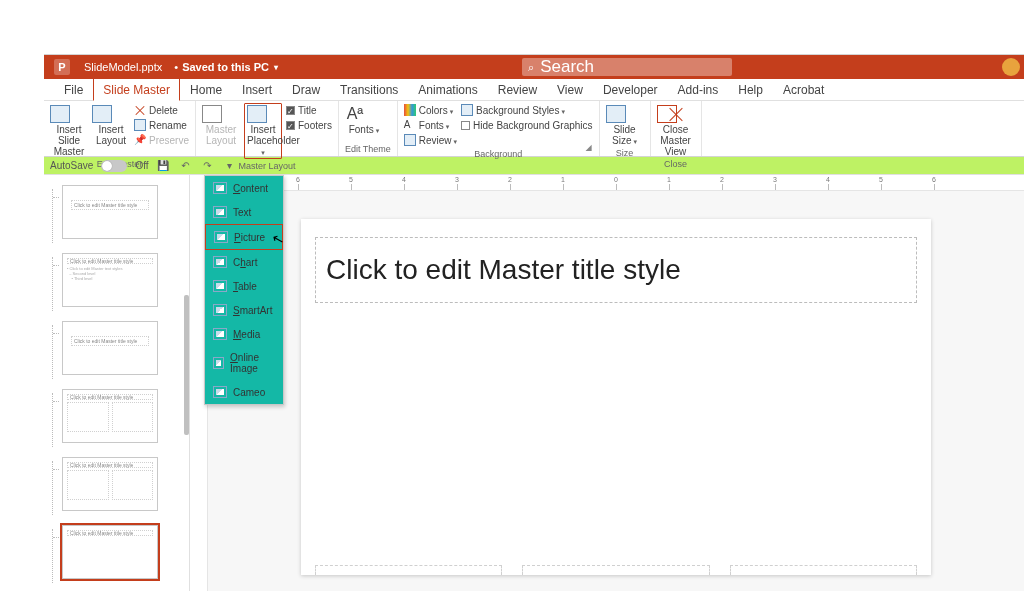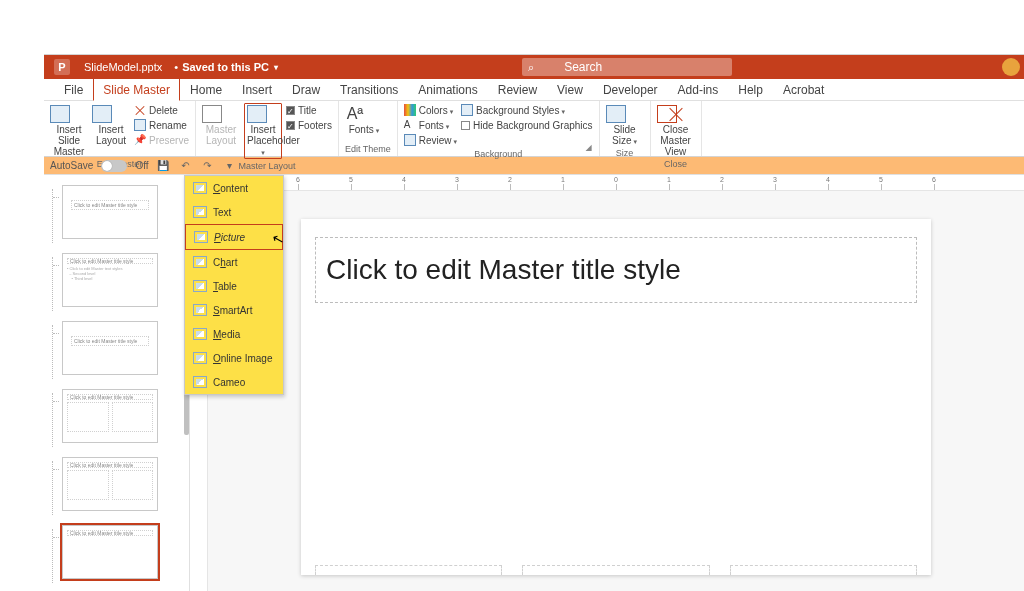--- a/index.html
+++ b/index.html
@@ -7,21 +7,21 @@
 
 .shell { position: absolute; left: 44px; top: 54px; right: 0; bottom: 0; background: #fff; display: flex; flex-direction: column; border-top: 1px solid #d4d4d4; }
 
 
 .titlebar { height: 24px; background: #c43e1c; display: flex; align-items: center; color: #fff; font-size: 11px; padding-left: 10px; position: relative; }
 .app-icon { width: 16px; height: 16px; background: rgba(255,255,255,0.25); border-radius: 2px; display: flex; align-items: center; justify-content: center; margin-right: 14px; font-weight: bold; }
 .doc-title { margin-right: 12px; }
 .saved-pill { display: flex; align-items: center; gap: 2px; font-weight: bold; }
 .saved-pill::after { content: "▾"; font-size: 8px; margin-left: 3px; }
 .search-box { position: absolute; left: 478px; width: 210px; height: 18px; background: rgba(255,255,255,0.35); border-radius: 2px; display: flex; align-items: center; padding: 0 6px; color: #fff; gap: 6px; }
-.search-box input { border: none; background: transparent; color: #fff; font-size: 12px; flex: 1; outline: none; margin-left: 24px; }
+.search-box input { border: none; background: transparent; color: #fff; font-size: 17px; flex: 1; outline: none; }
 .search-box input::placeholder { color: #fff; }
 .user-circle { position: absolute; right: 4px; width: 18px; height: 18px; border-radius: 50%; background: #e8a33d; }
 
 
 .tabs { height: 22px; background: #fff; display: flex; align-items: flex-end; padding-left: 10px; border-bottom: 1px solid #e0e0e0; gap: 0; }
 .tab { padding: 4px 9px 3px; font-size: 12px; color: #444; cursor: pointer; border: 1px solid transparent; border-bottom: none; }
 .tab.active { border: 1px solid #c43e1c; border-bottom: 1px solid #fff; color: #c43e1c; position: relative; top: 1px; background: #fff; }
 
 
 .ribbon { height: 56px; background: #fff; display: flex; border-bottom: 1px solid #d4d4d4; font-size: 10px; position: relative; }
@@ -35,21 +35,21 @@
 .smallrow { display: flex; align-items: center; gap: 3px; height: 14px; cursor: pointer; white-space: nowrap; color: #444; }
 .smallrow.disabled { color: #b5b5b5; }
 .smallrow .ic { width: 12px; height: 12px; }
 .chk { width: 9px; height: 9px; border: 1px solid #888; display: inline-block; }
 .chk.on { background: linear-gradient(#555,#555); }
 .chk.on::after { content: "✓"; font-size: 8px; color: #fff; position: relative; top: -2px; left: 0; }
 .drop-arrow::after { content: " ▾"; font-size: 7px; color: #666; }
 .launcher { position: absolute; right: 3px; bottom: 3px; width: 10px; height: 10px; font-size: 8px; color: #888; cursor: pointer; }
 
 
-.qat { height: 18px; background: #fdba74; border-bottom: 1px solid #e0e0e0; display: flex; align-items: center; padding-left: 6px; gap: 8px; font-size: 10px; color: #555; }
+.qat { height: 18px; background: #bef264; border-bottom: 1px solid #e0e0e0; display: flex; align-items: center; padding-left: 6px; gap: 8px; font-size: 10px; color: #555; }
 .toggle { width: 26px; height: 12px; border-radius: 6px; background: #c8c8c8; position: relative; }
 .toggle .knob { width: 10px; height: 10px; border-radius: 50%; background: #fff; position: absolute; top: 1px; left: 1px; box-shadow: 0 0 1px rgba(0,0,0,0.4); }
 .qat .qbtn { width: 14px; height: 14px; color: #666; display: flex; align-items: center; justify-content: center; cursor: pointer; }
 
 
 .main { flex: 1; display: flex; background: #fff; position: relative; }
 .thumbs { width: 146px; background: #fff; border-right: 1px solid #e0e0e0; padding: 10px 8px; display: flex; flex-direction: column; gap: 14px; overflow: hidden; position: relative; }
 .thumbs::after { content: ""; position: absolute; right: 0; top: 120px; width: 5px; height: 140px; background: #c0c0c0; border-radius: 2px; }
 .thumb-wrap { display: flex; align-items: flex-start; gap: 4px; }
 .tree-marker { width: 6px; flex-shrink: 0; border-left: 1px dotted #bbb; height: 100%; margin-top: 4px; position: relative; }
@@ -68,23 +68,23 @@
 .hruler .tick { width: 53px; text-align: center; border-left: 1px solid #bbb; height: 6px; position: relative; }
 .hruler .tick span { position: absolute; top: -8px; left: -3px; }
 .vruler { position: absolute; top: 16px; left: 0; bottom: 0; width: 18px; background: #fff; border-right: 1px solid #e5e5e5; }
 .canvas { position: absolute; top: 16px; left: 18px; right: 0; bottom: 0; background: #f7f7f7; display: flex; justify-content: center; padding-top: 28px; overflow: hidden; }
 .slide { width: 630px; height: 356px; background: #fff; box-shadow: 0 1px 4px rgba(0,0,0,0.2); position: relative; }
 .title-ph { position: absolute; top: 18px; left: 14px; right: 14px; height: 66px; border: 1px dashed #bcbcbc; display: flex; align-items: center; padding-left: 10px; font-size: 28px; color: #222; font-weight: 400; }
 .lower-row { position: absolute; bottom: 0; left: 14px; right: 14px; height: 10px; display: flex; gap: 20px; }
 .lower-row div { flex: 1; border: 1px dashed #d0d0d0; border-bottom: none; }
 
 
-.ph-menu { position: absolute; top: 0; left: 140px; width: 100px; background: #fde047; border: 1px solid #c8c8c8; box-shadow: 1px 2px 4px rgba(0,0,0,0.2); z-index: 50; }
+.ph-menu { position: absolute; top: 0; left: 160px; width: 80px; background: #14b8a6; border: 1px solid #c8c8c8; box-shadow: 1px 2px 4px rgba(0,0,0,0.2); z-index: 50; }
 .ph-item { display: flex; align-items: center; gap: 6px; padding: 6px 8px; font-size: 10px; color: #333; cursor: pointer; }
-.ph-item.sel { border: 1.5px solid #c43e1c; font-style: italic; }
+.ph-item.sel { border: 1.5px solid #c43e1c; }
 .ph-item .ic { width: 14px; height: 12px; border: 1px solid #8aa8c8; position: relative; }
 .ph-item .ic::after { content: ""; position: absolute; inset: 2px; background: linear-gradient(135deg, #c9dceb 50%, #fff 50%); }
 .ph-item .lbl u { text-decoration: underline; }
 
 .cursor { position: absolute; top: 56px; left: 228px; font-size: 14px; color: #000; z-index: 60; transform: rotate(-15deg); }
 
 
 .ico-box { border: 1px solid #5a8ab8; background: #e3eef7; }
 .ico-grid { border: 1px solid #888; background: linear-gradient(#fff,#fff); position: relative; }
 .ico-x { position: relative; }

